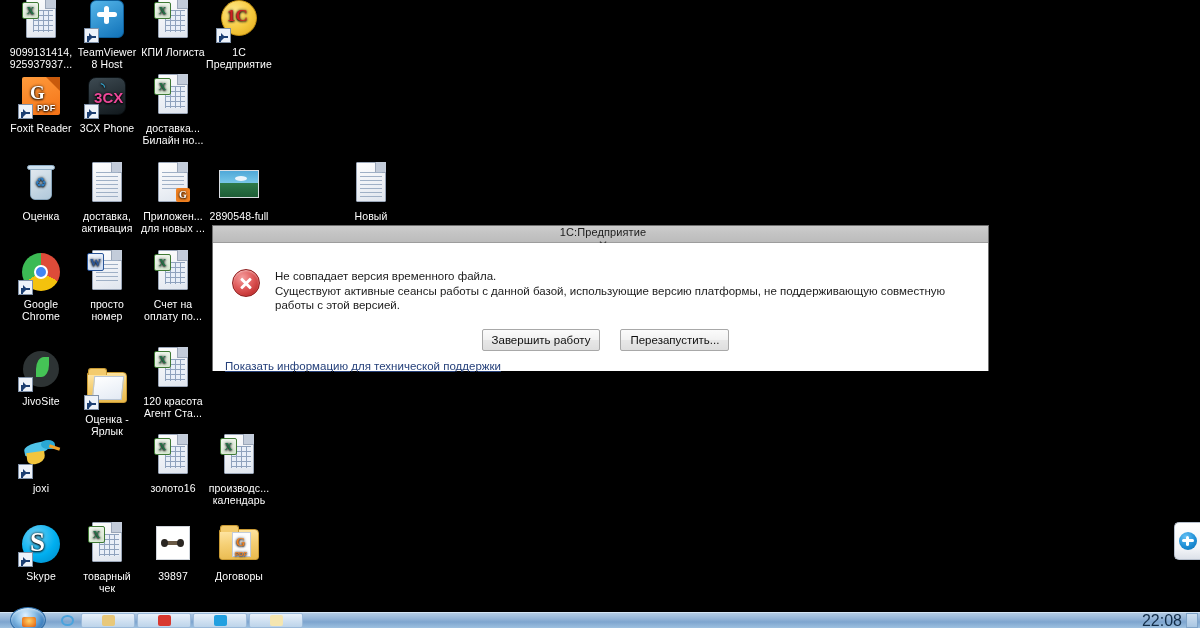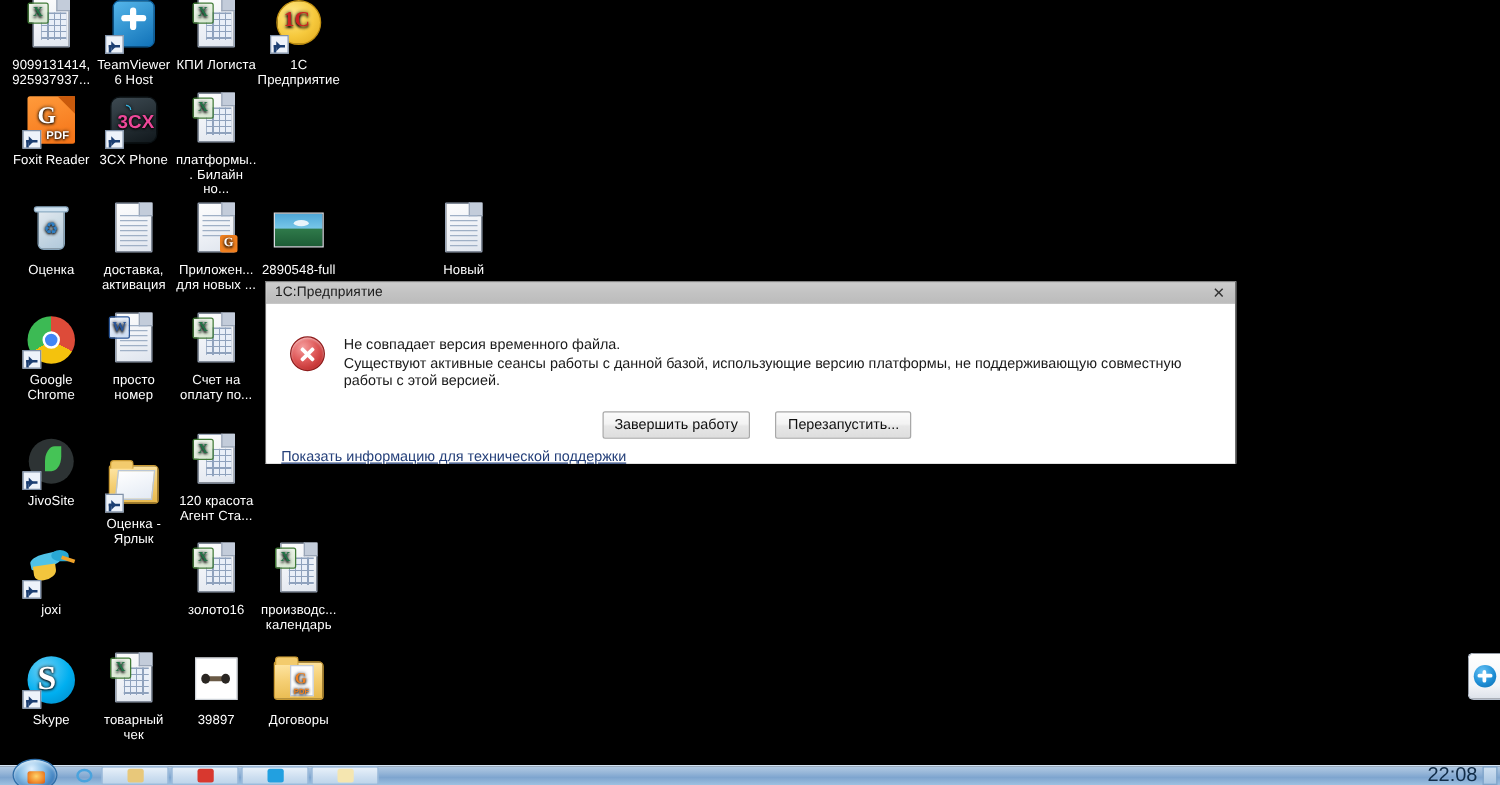--- a/index.html
+++ b/index.html
@@ -133,20 +133,21 @@
     box-shadow: 2px 3px 7px rgba(0,0,0,0.55);
   }
   #dlg-titlebar {
     height: 17px;
     background: linear-gradient(to bottom,#cdcdcd 0%, #c3c3c3 50%, #bcbcbc 100%);
     border-bottom: 1px solid #9d9d9d;
     display: flex; align-items: center;
     padding: 0 2px 0 7px;
     font-size: 11px; color: #1b1b1b;
     user-select: none;
+    flex-direction: column;
   }
   #dlg-title { flex: 1; letter-spacing: 0.1px; }
   #dlg-close {
     width: 22px; height: 15px;
     display: flex; align-items: center; justify-content: center;
     font-size: 12px; color: #333; cursor: pointer;
     font-family: "Liberation Sans", sans-serif;
   }
   #dlg-body {
     position: relative;
@@ -307,21 +308,21 @@
       </div>
       <div class="icon-cell" style="left: 74px; top: -4px;">
         <div class="icon-art">
           <div style="position:absolute;left:7px;top:4px;width:34px;height:38px;border-radius:6px;background:linear-gradient(150deg,#55b6ea,#1172b8);border:1px solid #0d5f9c;"></div>
           <div style="position:absolute;left:14px;top:16px;width:20px;height:5px;background:#fff;border-radius:3px;"></div>
           <div style="position:absolute;left:21px;top:10px;width:5px;height:18px;background:#fff;border-radius:3px;"></div>
           <span class="sc-arrow">
             <span></span>
           </span>
         </div>
-        <span class="icon-label">TeamViewer 6 Host</span>
+        <span class="icon-label">TeamViewer 8 Host</span>
       </div>
       <div class="icon-cell" style="left: 140px; top: -4px;">
         <div class="icon-art">
           <div class="doc"></div>
           <div class="grid-mini"></div>
           <div class="xl-badge">X</div>
         </div>
         <span class="icon-label">КПИ Логиста</span>
       </div>
       <div class="icon-cell" style="left: 206px; top: -4px;">
@@ -356,21 +357,21 @@
           </span>
         </div>
         <span class="icon-label">3CX Phone</span>
       </div>
       <div class="icon-cell" style="left: 140px; top: 72px;">
         <div class="icon-art">
           <div class="doc"></div>
           <div class="grid-mini"></div>
           <div class="xl-badge">X</div>
         </div>
-        <span class="icon-label">платформы... Билайн но...</span>
+        <span class="icon-label">доставка... Билайн но...</span>
       </div>
       <div class="icon-cell" style="left: 8px; top: 160px;">
         <div class="icon-art">
           <div style="position:absolute;left:13px;top:8px;width:22px;height:32px;background:linear-gradient(150deg,#eef6fc,#b9d3e6);border:1px solid #8fadc4;border-radius:2px 2px 5px 5px;opacity:.95;"></div>
           <div style="position:absolute;left:10px;top:5px;width:28px;height:5px;background:#cfe2f0;border:1px solid #8fadc4;border-radius:3px;"></div>
           <div style="position:absolute;left:18px;top:17px;color:#2f7fc4;font-size:13px;">♻</div>
         </div>
         <span class="icon-label">Оценка</span>
       </div>
       <div class="icon-cell" style="left: 74px; top: 160px;">

